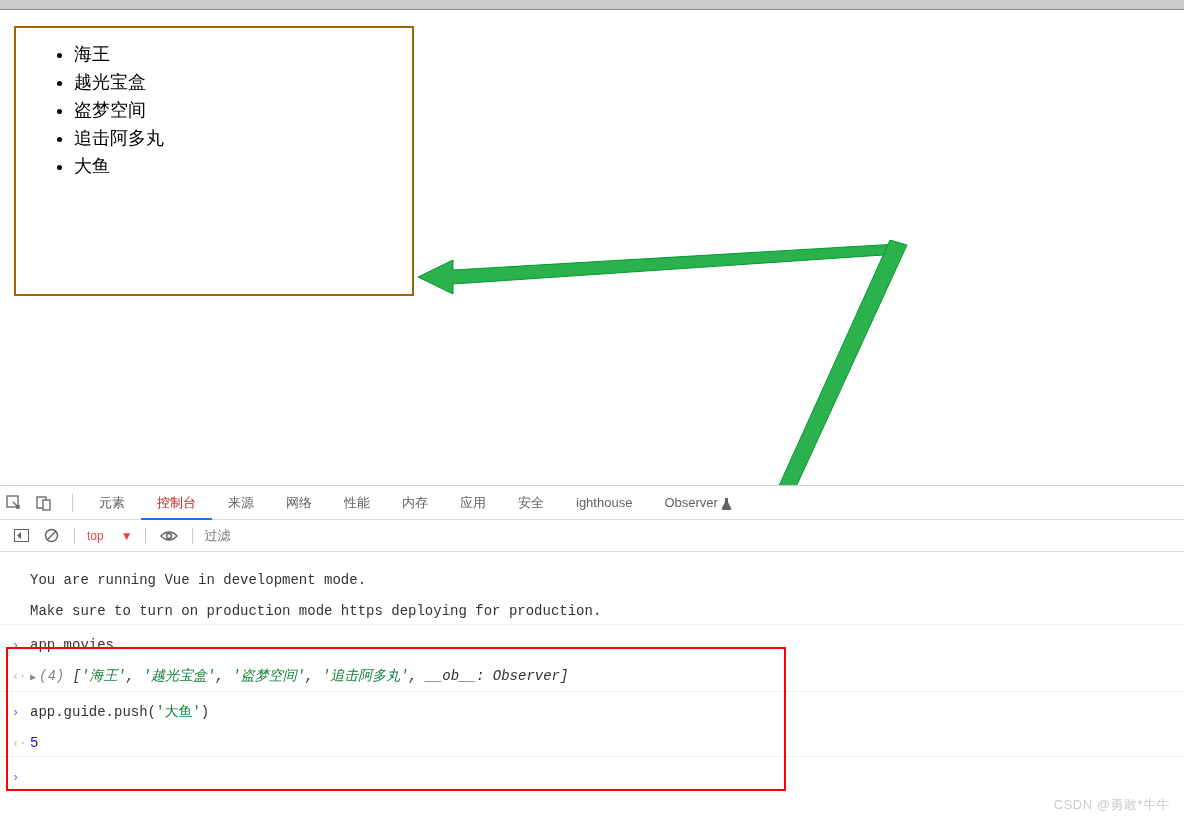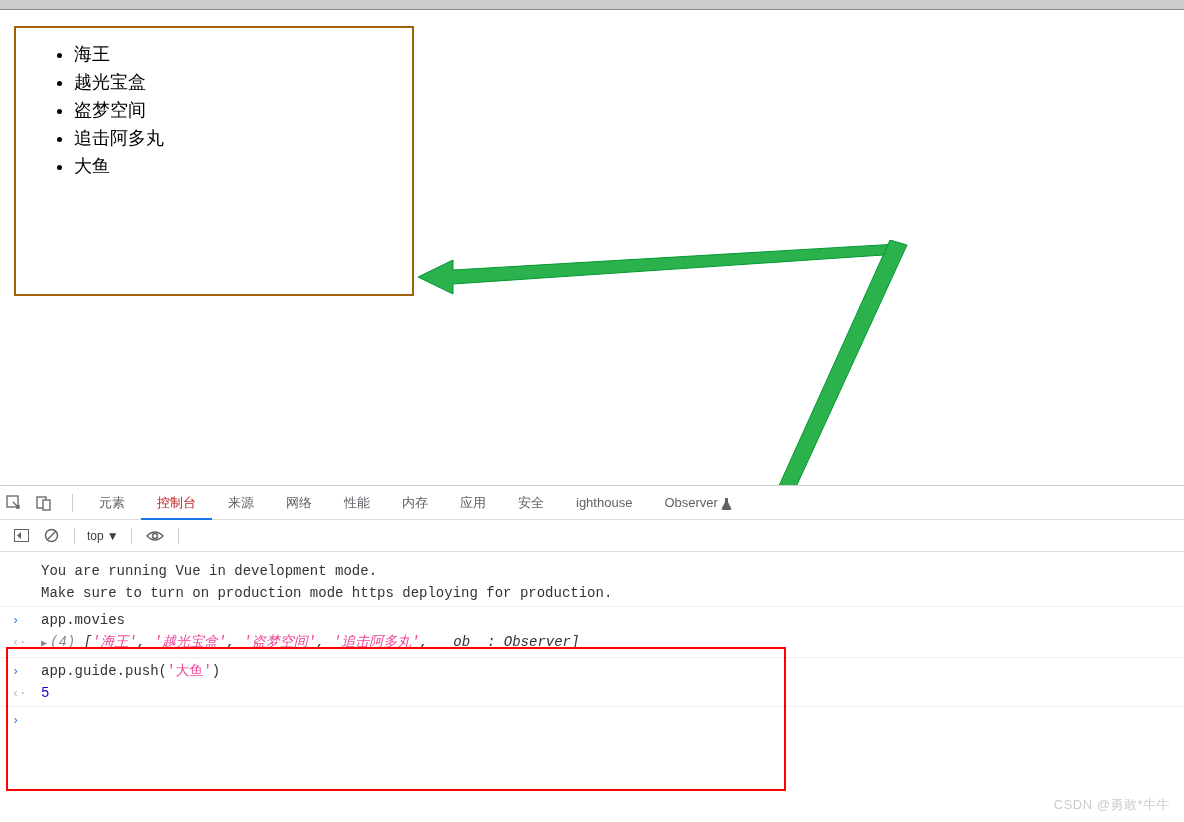--- a/index.html
+++ b/index.html
@@ -21,31 +21,31 @@
 
 .devtools { position: absolute; top: 485px; left: 0; right: 0; bottom: 0; border-top: 1px solid #ccc; background: #fff; }
 .dt-tabs { display: flex; align-items: center; height: 34px; border-bottom: 1px solid #ddd; padding-left: 2px; gap: 0; color: #5f6368; }
 .dt-tabs .icon-btn { width: 24px; height: 24px; display: inline-flex; align-items: center; justify-content: center; margin-right: 6px; cursor: pointer; }
 .dt-tabs .sep { width:1px; height:18px; background:#ccc; margin:0 10px; }
 .dt-tab { padding: 0 16px; height: 34px; line-height: 34px; font-size: 13px; cursor: pointer; color: #5f6368; }
 .dt-tab.active { color: #b91c1c; border-bottom: 2px solid #1a73e8; }
 .dt-toolbar { display: flex; align-items: center; height: 32px; border-bottom: 1px solid #ddd; padding-left: 10px; gap: 8px; color: #5f6368; }
 .dt-toolbar .icon-btn { width: 22px; height: 22px; display: inline-flex; align-items: center; justify-content: center; cursor: pointer; }
 .dt-toolbar .sep { width:1px; height:16px; background:#ccc; margin:0 4px; }
-.dt-toolbar .top-sel { color:#404040; font-size:12px; display:flex; align-items:flex-start; gap:3px; cursor:pointer; }
+.dt-toolbar .top-sel { color:#ef4444; font-size:12px; display:flex; align-items:flex-start; gap:17px; cursor:pointer; }
 .dt-toolbar input { border:none; outline:none; font-size:13px; color:#666; flex:1; height:22px; }
 
 .console-body { font-family: Consolas, "Courier New", monospace; font-size: 14px; padding: 8px 0 0 0; }
-.console-line { padding: 1px 12px 1px 41px; position: relative; line-height: 20px; }
+.console-line { padding: 1px 12px 1px 30px; position: relative; line-height: 20px; margin-top: 9px; }
 .console-line .arrow { position:absolute; left:12px; top:2px; color:#888; font-size:12px; }
 .console-line.input .arrow { color: #367cf1; }
 .console-line.output .arrow { color: #bbb; }
 .console-body a { color: #5f6368; text-decoration: underline; }
 .red-box-lower { position: absolute; left: 6px; top: 647px; width: 780px; height: 144px; border: 2px solid #f00; pointer-events: none; }
-.str { color: #ec4899; }
+.str { color: #15803d; }
 .italic { font-style: italic; }
 .num { color: #1c00cf; }
 .grey { color: #888; }
 .tri { color:#888; font-size:10px; margin-right:3px; }
 .hr-line { border-top: 1px solid #eee; margin: 2px 0; }
 .watermark { position: absolute; right: 14px; bottom: 8px; color: #ccc; font-size: 13px; font-family: Arial; letter-spacing: 0.5px; margin-top: 15px; }
 svg { display: block; }
 .arrow-annot { position: absolute; pointer-events: none; }
 </style>
 </head>
@@ -122,20 +122,21 @@
         <span>▼</span>
       </span>
     <span class="sep"></span>
     <span class="icon-btn">
       <svg width="18" height="12" viewBox="0 0 18 12">
           <path d="M1 6 Q9 -2 17 6 Q9 14 1 6 Z" fill="none" stroke="#5f6368" stroke-width="1.4"></path>
           <circle cx="9" cy="6" r="2.5" fill="none" stroke="#5f6368" stroke-width="1.4"></circle>
         </svg>
     </span>
     <span class="sep"></span>
+    <input type="text" placeholder="过滤" style="">
   </div>
 
   <div class="console-body">
     <div class="console-line">
       <span>You are running Vue in development mode.</span>
     </div>
     <div class="console-line">
       <span>Make sure to turn on production mode https deploying for production.</span>
     </div>
     <div class="hr-line"></div>

